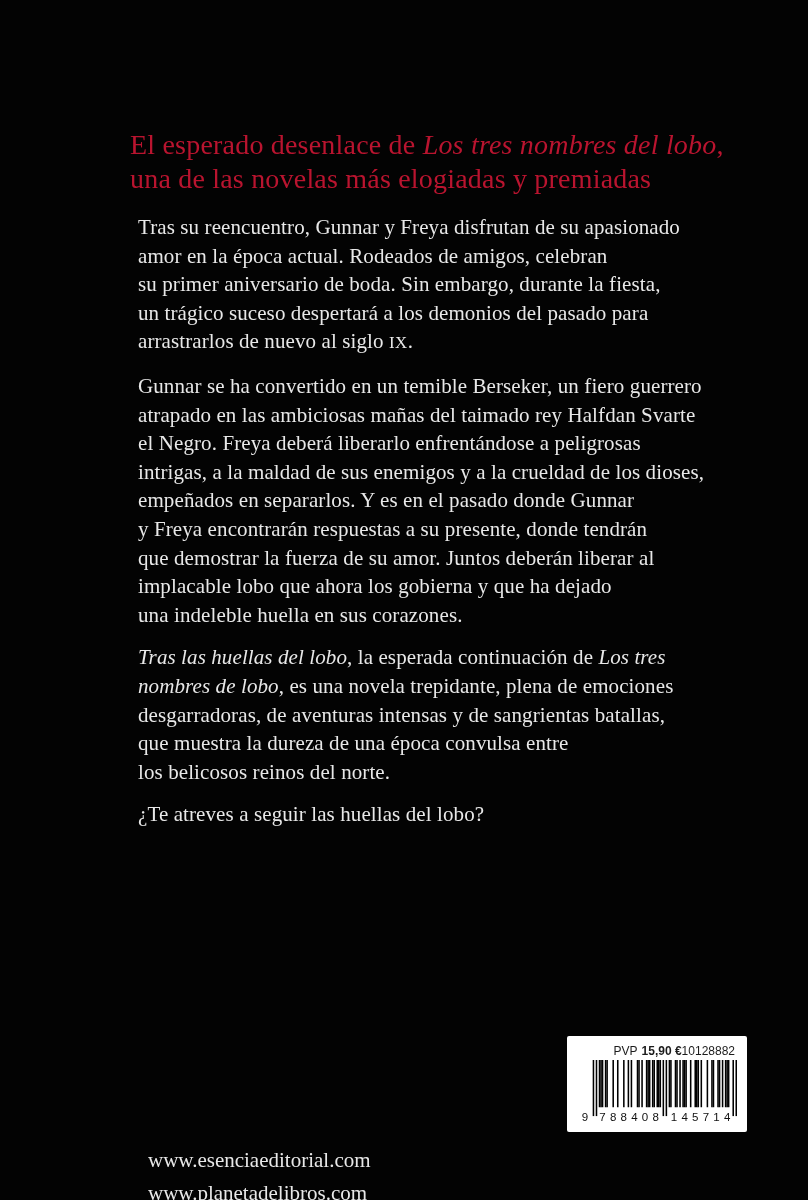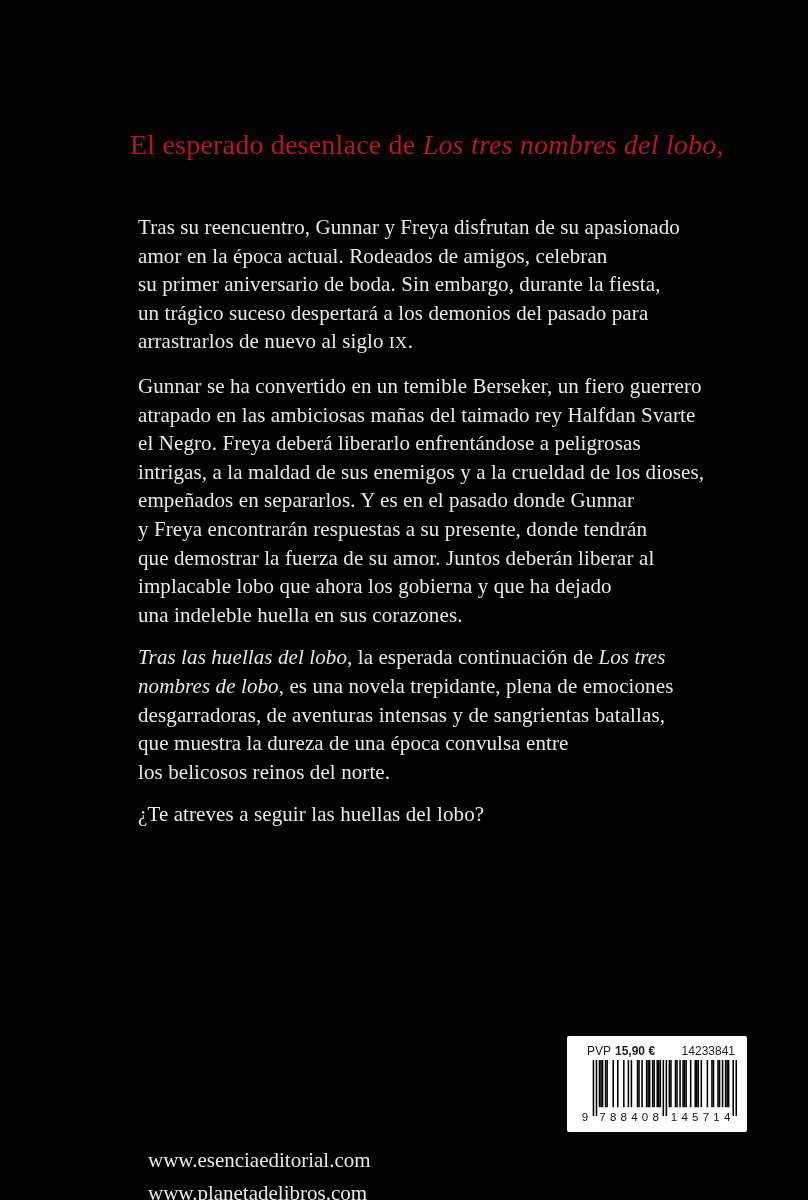--- a/index.html
+++ b/index.html
@@ -49,23 +49,23 @@
   .barcode-box{
     position:absolute;
     left:567px;top:1036px;
     width:180px;height:96px;
     background:var(--barcode-bg);
     border-radius:2px;
     color:var(--barcode-text);
   }
   .bc-top{
     display:flex;
-    justify-content:space-between;
+    justify-content:flex-end;
     align-items:baseline;
-    padding:8px 12px 0 20px;
+    padding:8px 12px 0 4px;
     font-family:"Liberation Sans",sans-serif;
     font-size:12px;
     line-height:14px;
   }
   .bc-price b{margin-left:4px;}
   #barcode-svg{
     position:absolute;
     left:12px;top:24px;
     width:158px;height:62px;
     fill:#000;
@@ -74,37 +74,37 @@
     font-family:"Liberation Sans",sans-serif;
     fill:#111;
   }
 </style>
 </head>
 <body>
 
 <div class="page">
 
   <div class="content">
-    <h1 class="headline"><span>El esperado desenlace de </span><span class="it">Los tres nombres del lobo</span><span>,</span><br><br></h1>
+    <h1 class="headline"><span>El esperado desenlace de </span><span class="it">Los tres nombres del lobo</span><span>,</span><br><span>una de las novelas más elogiadas y premiadas</span><br></h1>
 
     <p class="body-par"><span>Tras su reencuentro, Gunnar y Freya disfrutan de su apasionado</span><br><span>amor en la época actual. Rodeados de amigos, celebran</span><br><span>su primer aniversario de boda. Sin embargo, durante la fiesta,</span><br><span>un trágico suceso despertará a los demonios del pasado para</span><br><span>arrastrarlos de nuevo al siglo </span><span class="sc">IX</span><span>.</span></p>
     <p class="body-par"><span>Gunnar se ha convertido en un temible Berseker, un fiero guerrero</span><br><span>atrapado en las ambiciosas mañas del taimado rey Halfdan Svarte</span><br><span>el Negro. Freya deberá liberarlo enfrentándose a peligrosas</span><br><span>intrigas, a la maldad de sus enemigos y a la crueldad de los dioses,</span><br><span>empeñados en separarlos. Y es en el pasado donde Gunnar</span><br><span>y Freya encontrarán respuestas a su presente, donde tendrán</span><br><span>que demostrar la fuerza de su amor. Juntos deberán liberar al</span><br><span>implacable lobo que ahora los gobierna y que ha dejado</span><br><span>una indeleble huella en sus corazones.</span></p>
     <p class="body-par"><span class="it">Tras las huellas del lobo</span><span>, la esperada continuación de </span><span class="it">Los tres</span><br><span class="it">nombres de lobo</span><span>, es una novela trepidante, plena de emociones</span><br><span>desgarradoras, de aventuras intensas y de sangrientas batallas,</span><br><span>que muestra la dureza de una época convulsa entre</span><br><span>los belicosos reinos del norte.</span></p>
     <p class="body-par"><span>¿Te atreves a seguir las huellas del lobo?</span></p>
   </div>
 
   <div class="urls">
     <div>www.esenciaeditorial.com</div>
     <div>www.planetadelibros.com</div>
   </div>
 
   <div class="barcode-box">
     <div class="bc-top">
       <span class="bc-price"><span>PVP</span><b>15,90 €</b></span>
-      <span>14233841</span>
+      <span>10128882</span>
     </div>
     <svg id="barcode-svg" viewBox="0 0 104 42" preserveAspectRatio="none">
         <rect x="9" y="0" width="1.02" height="38"></rect>
         <rect x="11" y="0" width="1.02" height="38"></rect>
         <rect x="13" y="0" width="1.02" height="32"></rect>
         <rect x="14" y="0" width="1.02" height="32"></rect>
         <rect x="15" y="0" width="1.02" height="32"></rect>
         <rect x="17" y="0" width="1.02" height="32"></rect>
         <rect x="18" y="0" width="1.02" height="32"></rect>
         <rect x="22" y="0" width="1.02" height="32"></rect>

